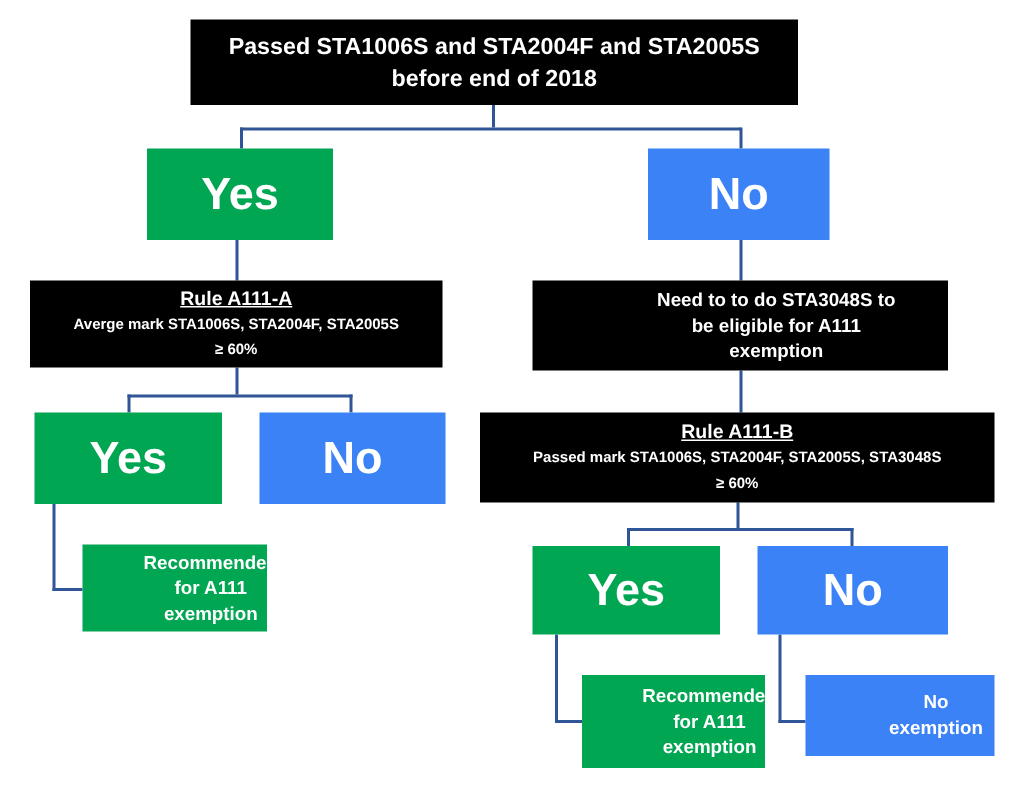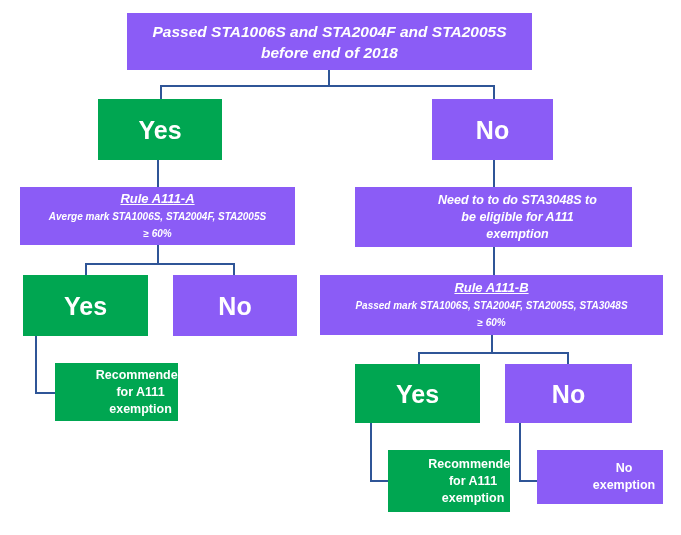--- a/index.html
+++ b/index.html
@@ -15,25 +15,25 @@
     position: absolute;
     display: flex;
     flex-direction: column;
     align-items: center;
     justify-content: center;
     text-align: center;
     color: #ffffff;
     box-sizing: border-box;
     font-weight: 700;
   }
-  .blue  { background: #8b5cf6; font-style: italic; }
+  .blue  { background: #000000; }
   .green { background: #00A651; }
-  .red   { background: #8b5cf6; text-align: center; }
+  .red   { background: #3b82f6; text-align: center; }
   .root-text { font-size: 15.5px; line-height: 21px; font-weight: 700; padding: 0 10px; }
-  .yesno { font-size: 25px; line-height: 30px; font-weight: 700; }
+  .yesno { font-size: 30px; line-height: 30px; font-weight: 700; }
   .small-text { font-size: 12.5px; line-height: 17px; padding: 0 6px; margin-left: 48px; }
   .rule-heading { text-decoration: underline; font-size: 13px; line-height: 18px; }
   .rule-line { font-size: 10px; line-height: 17px; }
   .line { position: absolute; background: #2F5597; }
   .hl { height: 2px; }
   .vl { width: 2px; }
 </style>
 </head>
 <body>
 

